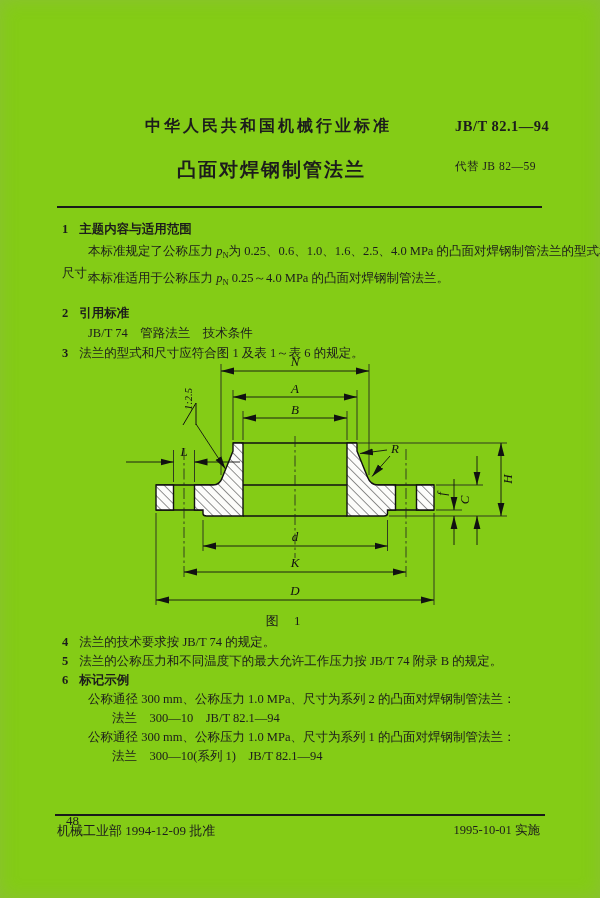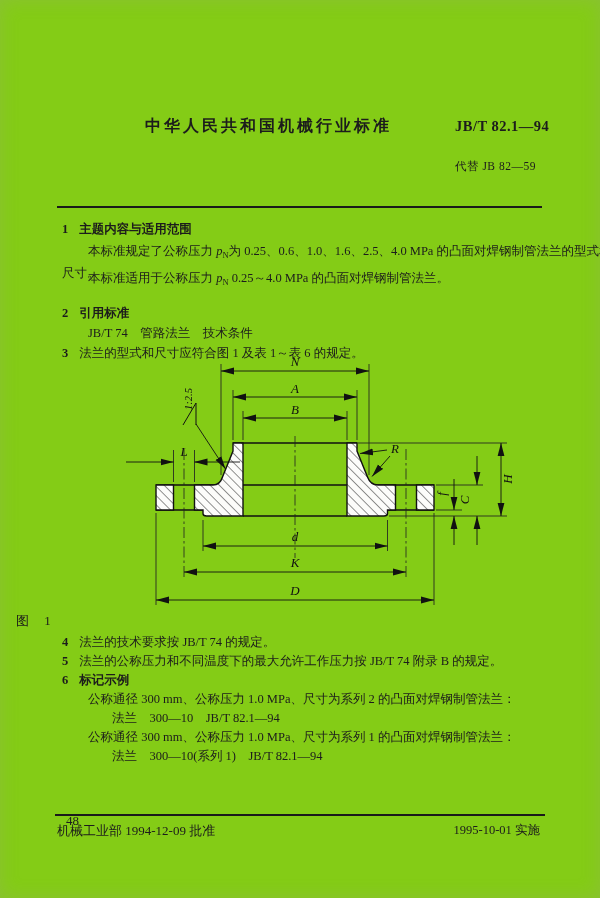--- a/index.html
+++ b/index.html
@@ -19,35 +19,36 @@
   .org-title{font-size:16px;font-weight:bold;letter-spacing:3px;}
   .std-code{font-size:14.5px;font-weight:bold;letter-spacing:.5px;}
   .doc-title{font-size:19px;font-weight:bold;letter-spacing:2px;}
   .replaces{font-size:11.5px;letter-spacing:.5px;}
   .rule{position:absolute;background:#1a1a1a;}
   .line{position:absolute;white-space:nowrap;font-size:12.5px;line-height:16px;}
   .num{font-weight:bold;margin-right:11px;}
   .bold{font-weight:bold;}
   .line i{font-style:italic;font-family:"Liberation Serif",serif;}
   .line sub{font-size:8.5px;vertical-align:-3px;}
-  .caption{position:absolute;left:16px;width:572px;font-size:13px;letter-spacing:6px;}
+  .caption{position:absolute;left:0;width:572px;text-align:center;font-size:13px;letter-spacing:6px;}
   .footer-left{font-size:13px;}
   .footer-right{font-size:12.5px;}
   .pageno{font-size:13px;}
   svg text{font-family:"Liberation Serif","DejaVu Serif",serif;}
   .dim{font-size:13px;font-style:italic;fill:#111;}
   .dim-sm{font-size:10.5px;font-style:italic;fill:#111;}
 </style>
 </head>
 <body>
 
 <div class="page">
 
   <div class="abs org-title" style="left:145px;top:116px;">中华人民共和国机械行业标准</div>
   <div class="abs std-code" style="left:455px;top:118px;text-align:center;">JB/T 82.1—94</div>
+  <div class="abs doc-title" style="left:177px;top:157px;">凸面对焊钢制管法兰</div>
   <div class="abs replaces" style="left:455px;top:159px;">代替 JB 82—59</div>
   <div class="rule" style="left:57px;top:206px;width:485px;height:2px;"></div>
 
   <div class="line" style="left:62px;top:221px;">
     <span class="num">1</span><span class="bold">主题内容与适用范围</span>
   </div>
   <div class="line" style="left:88px;top:243px;">
     <span>本标准规定了公称压力 </span><i>p</i><sub>N</sub><span>为 0.25、0.6、1.0、1.6、2.5、4.0 MPa 的凸面对焊钢制管法兰的型式和</span>
   </div>
   <div class="line" style="left:62px;top:265px;">尺寸。</div>

